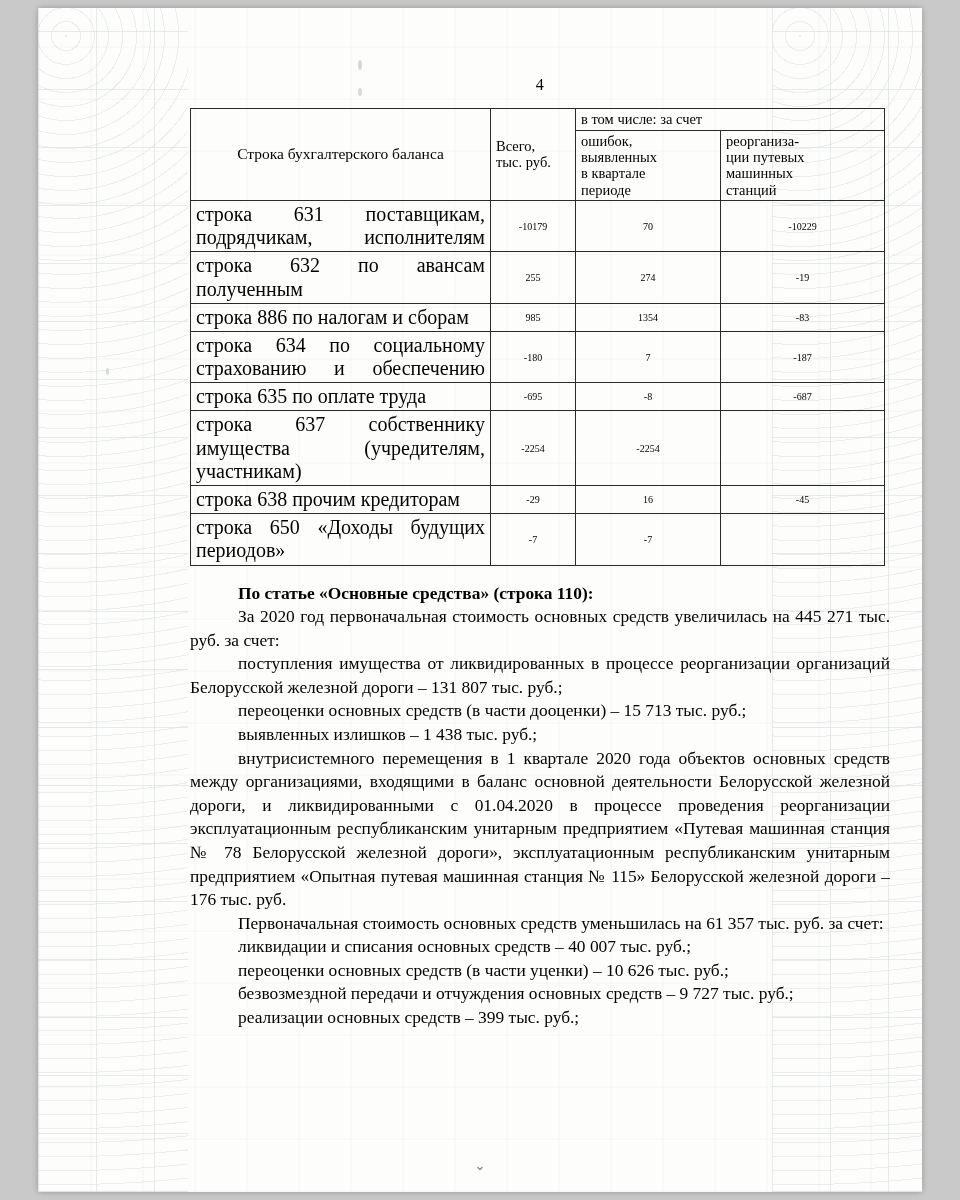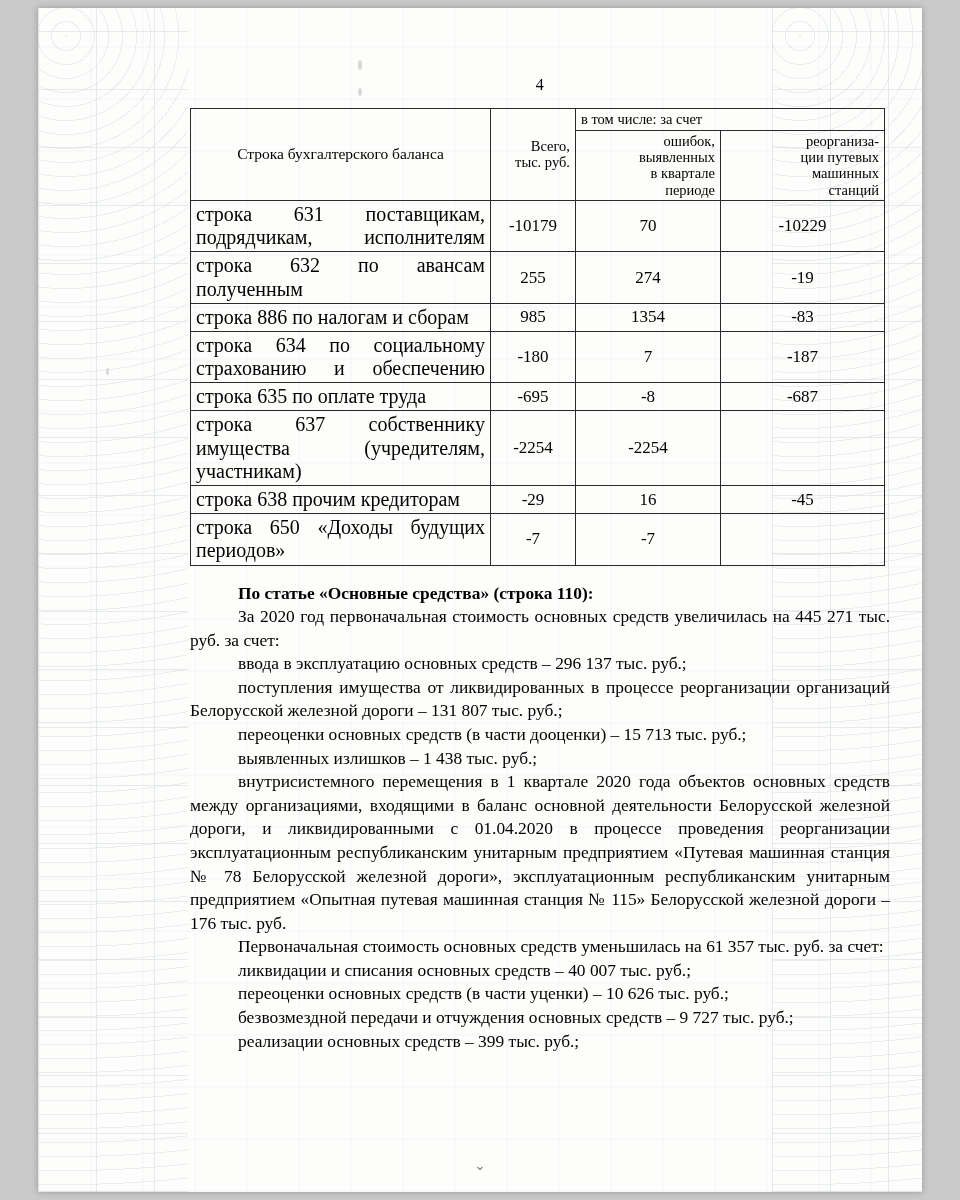--- a/index.html
+++ b/index.html
@@ -73,42 +73,42 @@
     padding: 2px 5px;
     vertical-align: middle;
     font-weight: normal;
   }
   .hdr-group {
     text-align: left;
     font-size: 14.5px;
     padding: 3px 4px 3px 4px;
   }
   .hdr-cell {
-    text-align: right;
+    text-align: left;
     font-size: 14.5px;
     line-height: 1.12;
     padding: 3px 3px;
   }
   .hdr-rowname {
     text-align: center;
     font-size: 15.5px;
   }
   .row-label {
     text-align: justify;
     text-align-last: justify;
     font-size: 20px;
     line-height: 1.16;
     hyphens: none;
   }
   .row-label.single {
     text-align-last: left;
   }
   .num {
     text-align: center;
-    font-size: 17px;
+    font-size: 10px;
   }
   .body-text {
     margin-top: 16px;
     font-size: 17.4px;
     line-height: 1.355;
     text-align: justify;
     hyphens: none;
   }
   .body-text p {
     margin: 0;
@@ -229,21 +229,20 @@
           <td class="num">-7</td>
           <td class="num">-7</td>
           <td class="num"></td>
         </tr>
       </tbody>
     </table>
 
     <div class="body-text">
       <p class="center-head">По статье «Основные средства» (строка 110):</p>
       <p>За 2020 год первоначальная стоимость основных средств увеличилась на 445 271 тыс. руб. за счет:</p>
-      <p>ввода в эксплуатацию основных средств – 296 137 тыс. руб.;</p>
       <p>поступления имущества от ликвидированных в процессе реорганизации организаций Белорусской железной дороги – 131 807 тыс. руб.;</p>
       <p>переоценки основных средств (в части дооценки) – 15 713 тыс. руб.;</p>
       <p>выявленных излишков – 1 438 тыс. руб.;</p>
       <p>внутрисистемного перемещения в 1 квартале 2020 года объектов основных средств между организациями, входящими в баланс основной деятельности Белорусской железной дороги, и ликвидированными с 01.04.2020 в процессе проведения реорганизации эксплуатационным республиканским унитарным предприятием «Путевая машинная станция № 78 Белорусской железной дороги», эксплуатационным республиканским унитарным предприятием «Опытная путевая машинная станция № 115» Белорусской железной дороги – 176 тыс. руб.</p>
       <p>Первоначальная стоимость основных средств уменьшилась на 61 357 тыс. руб. за счет:</p>
       <p>ликвидации и списания основных средств – 40 007 тыс. руб.;</p>
       <p>переоценки основных средств (в части уценки) – 10 626 тыс. руб.;</p>
       <p>безвозмездной передачи и отчуждения основных средств – 9 727 тыс. руб.;</p>
       <p>реализации основных средств – 399 тыс. руб.;</p>
     </div>

